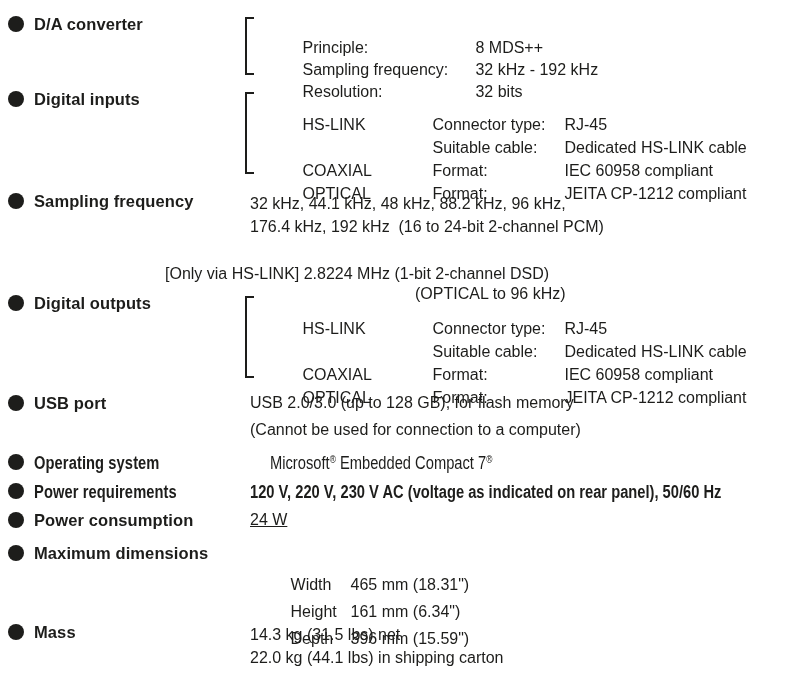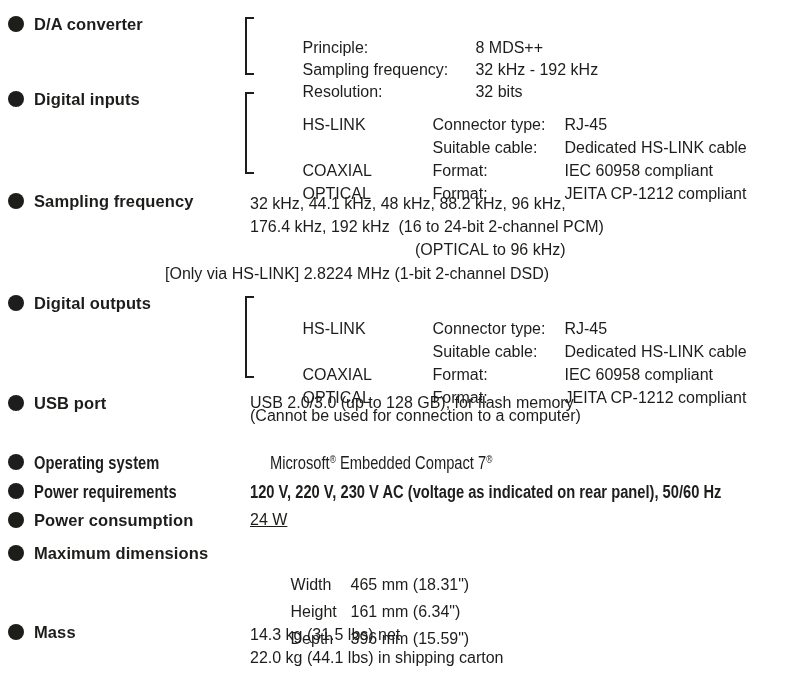--- a/index.html
+++ b/index.html
@@ -97,21 +97,21 @@
       </div>
     </div>
   </div>
 
   <div class="section lh23" style="top:192px;">
     <span class="bullet"></span>
     <span class="label">Sampling frequency</span>
     <div class="content" style="left:250px;">
       <div class="row">32 kHz, 44.1 kHz, 48 kHz, 88.2 kHz, 96 kHz,</div>
       <div class="row">176.4 kHz, 192 kHz  (16 to 24-bit 2-channel PCM)</div>
-      <div class="row" style="padding-left:165px;">(OPTICAL to 96 kHz)</div>
+      <div class="row" style="padding-left:165px;margin-top:44px;">(OPTICAL to 96 kHz)</div>
     </div>
     <div class="abs" style="left:165px; top:70px; line-height:23px; white-space:pre;text-align:center;">[Only via HS-LINK] 2.8224 MHz (1-bit 2-channel DSD)</div>
   </div>
 
   <div class="section lh23" style="top:294px;">
     <span class="bullet"></span>
     <span class="label">Digital outputs</span>
     <div class="content" style="left:245px;">
       <div class="bracket" style="top:2px; height:82px;"></div>
       <div class="bracket-pad">
@@ -128,21 +128,21 @@
           <span class="key k130">OPTICAL</span><span class="key k132">Format:</span><span>JEITA CP-1212 compliant</span>
         </div>
       </div>
     </div>
   </div>
 
   <div class="section" style="top:394px;">
     <span class="bullet"></span>
     <span class="label">USB port</span>
     <div class="abs" style="left:250px; top:0;">USB 2.0/3.0 (up to 128 GB), for flash memory</div>
-    <div class="abs" style="left:250px; top:13px;">(Cannot be used for connection to a computer)</div>
+    <div class="abs" style="left:250px; top:27px;">(Cannot be used for connection to a computer)</div>
   </div>
 
   <div class="section" style="top:453px;">
     <span class="bullet"></span>
     <span class="label" style="font-weight:normal;"><span class="narrow label-n">Operating system</span></span>
     <div class="abs" style="left:250px; top:0;margin-left:20px;">
       <span class="narrow"><span>Microsoft</span><sup class="reg">®</sup><span> Embedded Compact 7</span><sup class="reg">®</sup></span>
     </div>
   </div>
 

